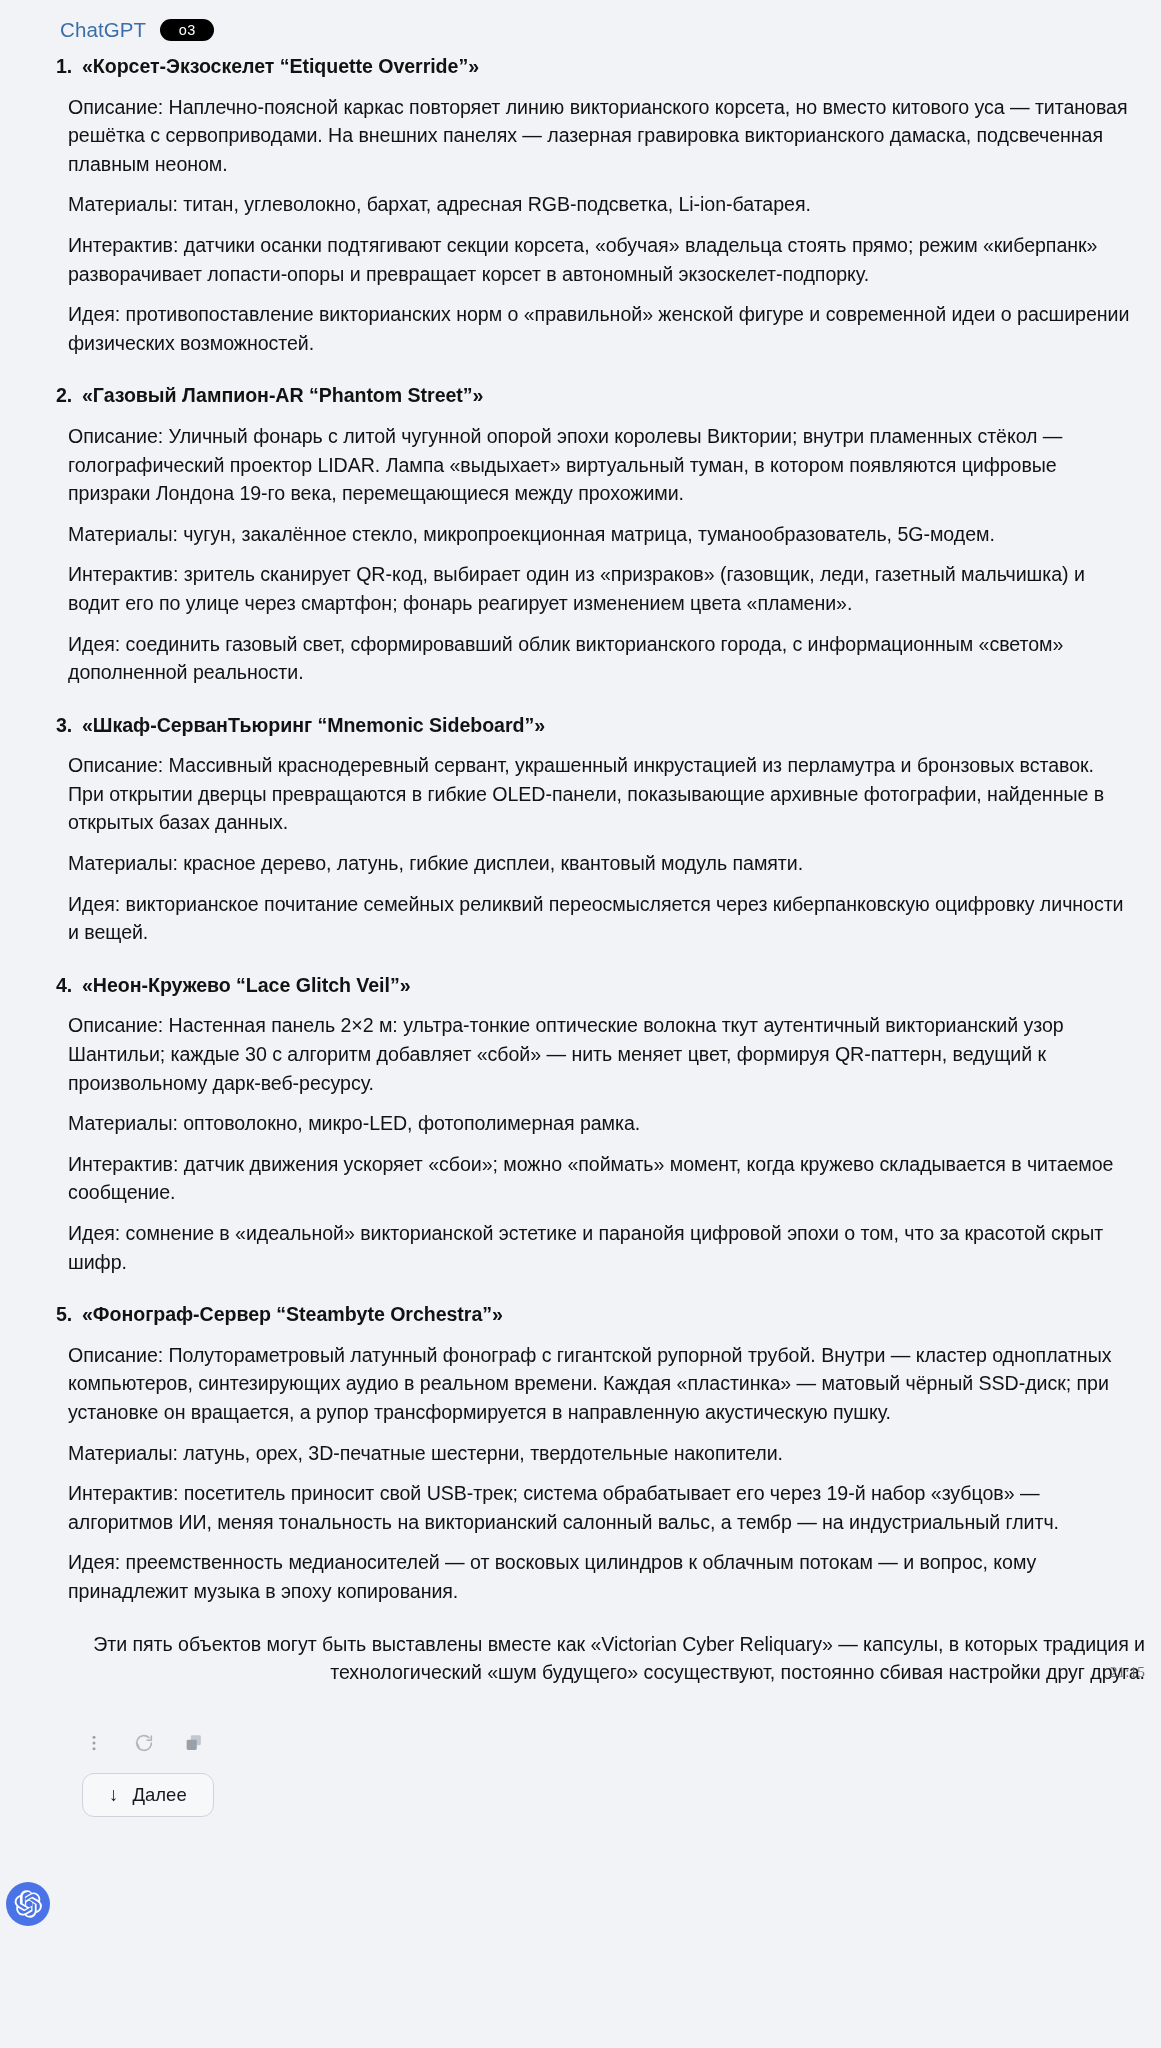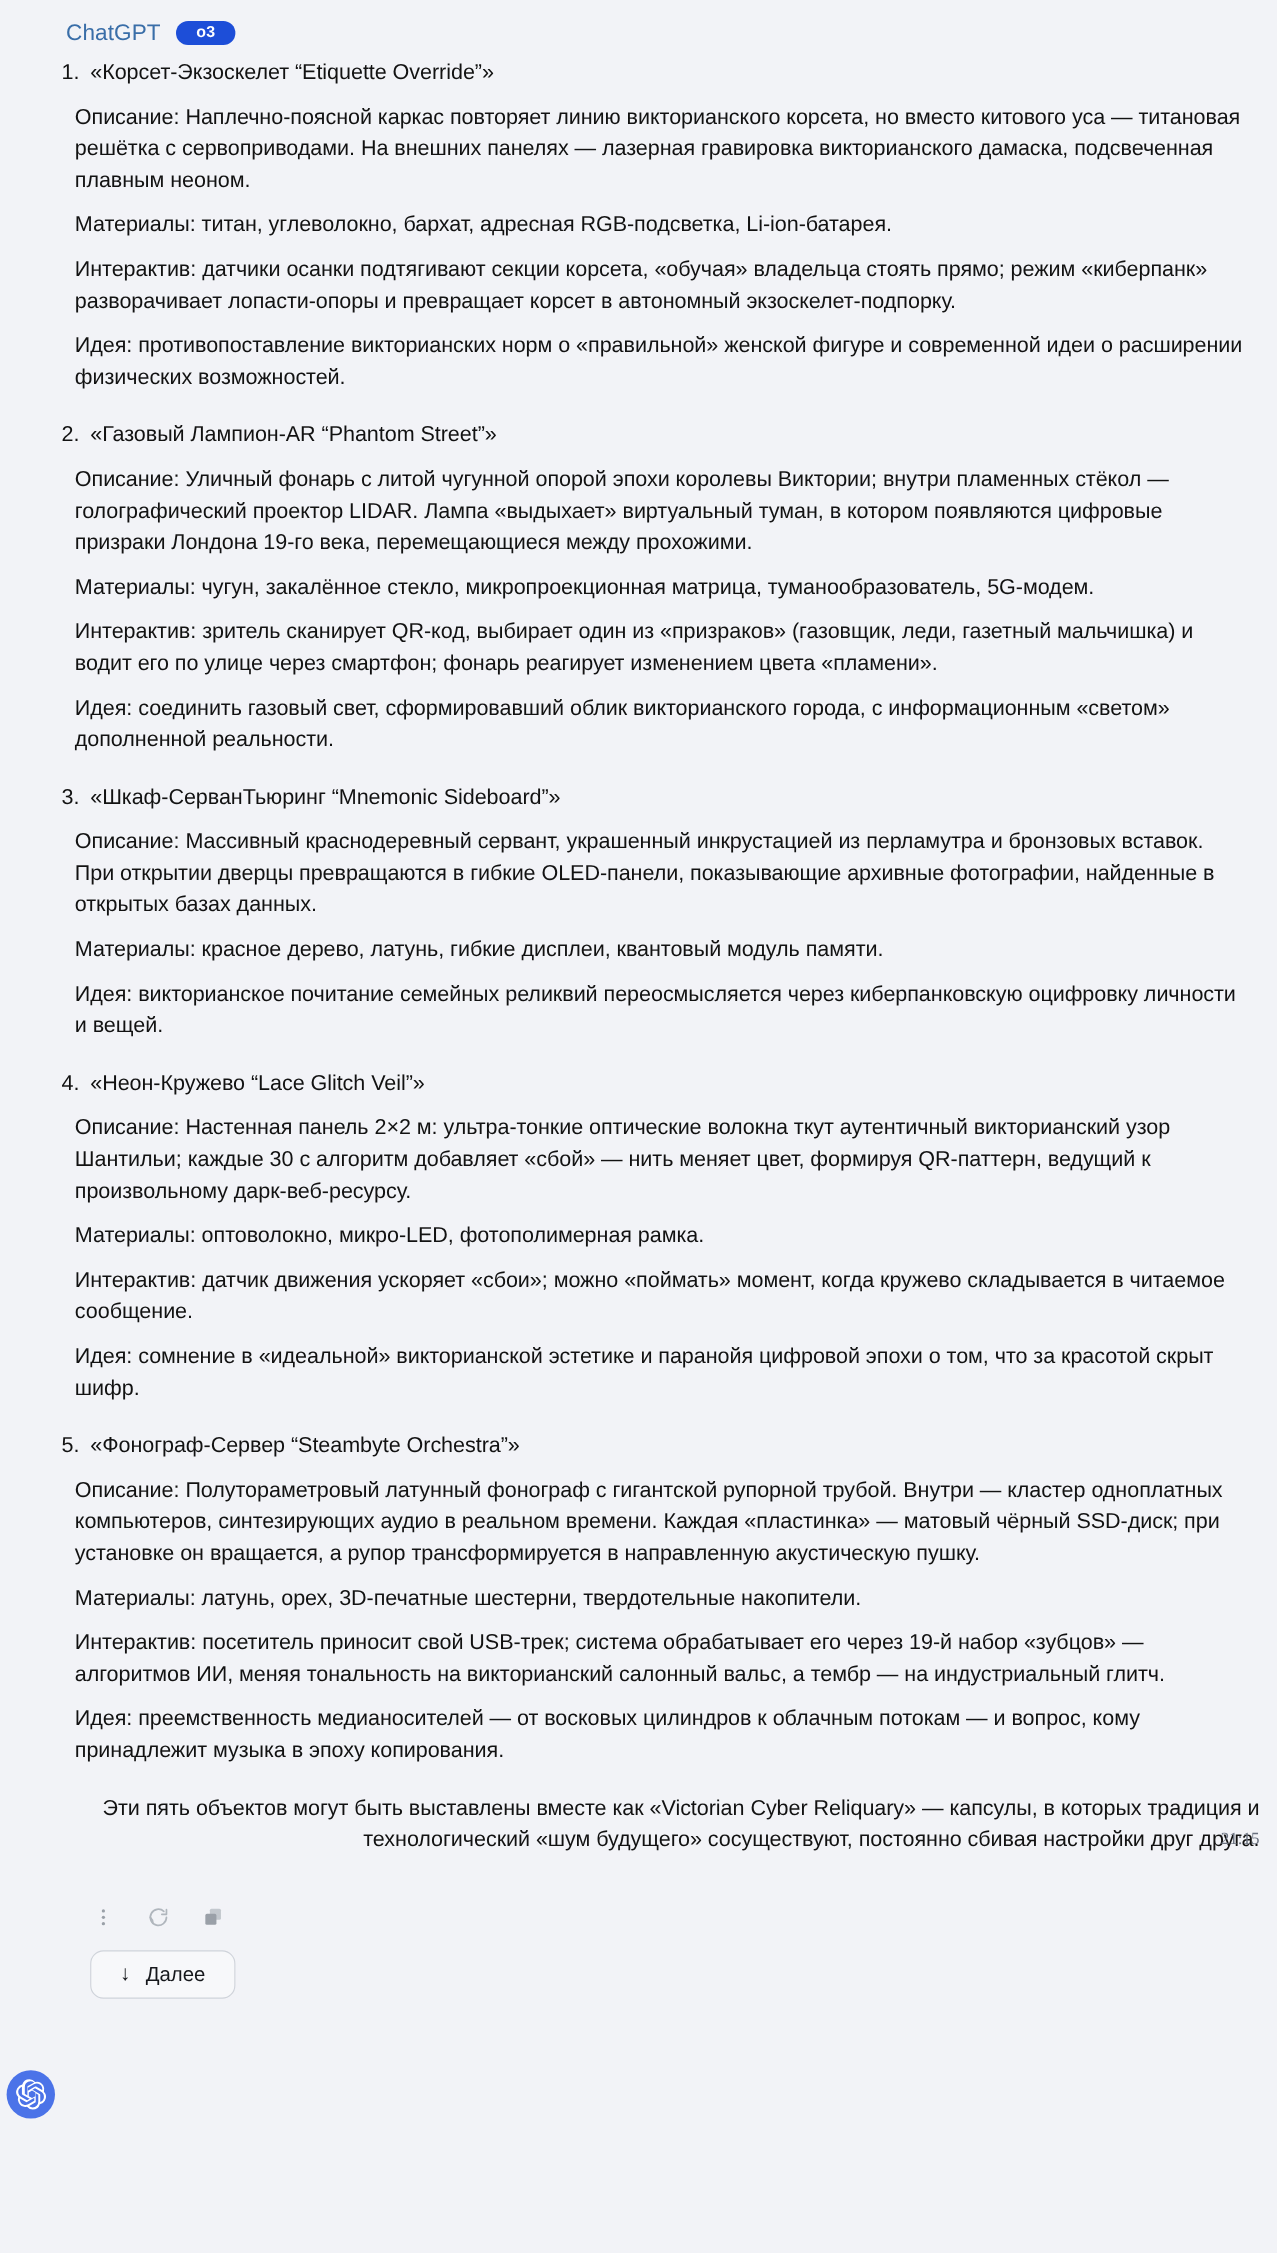--- a/index.html
+++ b/index.html
@@ -43,42 +43,43 @@
     letter-spacing: 0.1px;
   }
   .model-badge {
     display: inline-flex;
     align-items: center;
     justify-content: center;
     min-width: 36px;
     height: 22px;
     padding: 0 9px;
     border-radius: 11px;
-    background: #1d4ed8;
+    background: #000000;
     color: #ffffff;
     font-size: 14.5px;
-    font-weight: 700;
+    font-weight: 400;
     letter-spacing: 0.3px;
   }
   .body-text {
     font-size: 19.6px;
     line-height: 28.6px;
     color: #121212;
     letter-spacing: -0.05px;
     padding-right: 2px;
   }
   .section {
     margin: 0 0 24px 0;
   }
   .section:last-of-type {
     margin-bottom: 24px;
   }
   .sec-title {
     margin: 0 0 0 0;
     white-space: nowrap;
+    font-weight: bold;
   }
   .sec-title .num {
     display: inline-block;
     min-width: 26px;
   }
   .sec-line {
     margin: 12px;
   }
   .closing {
     margin: 0;

